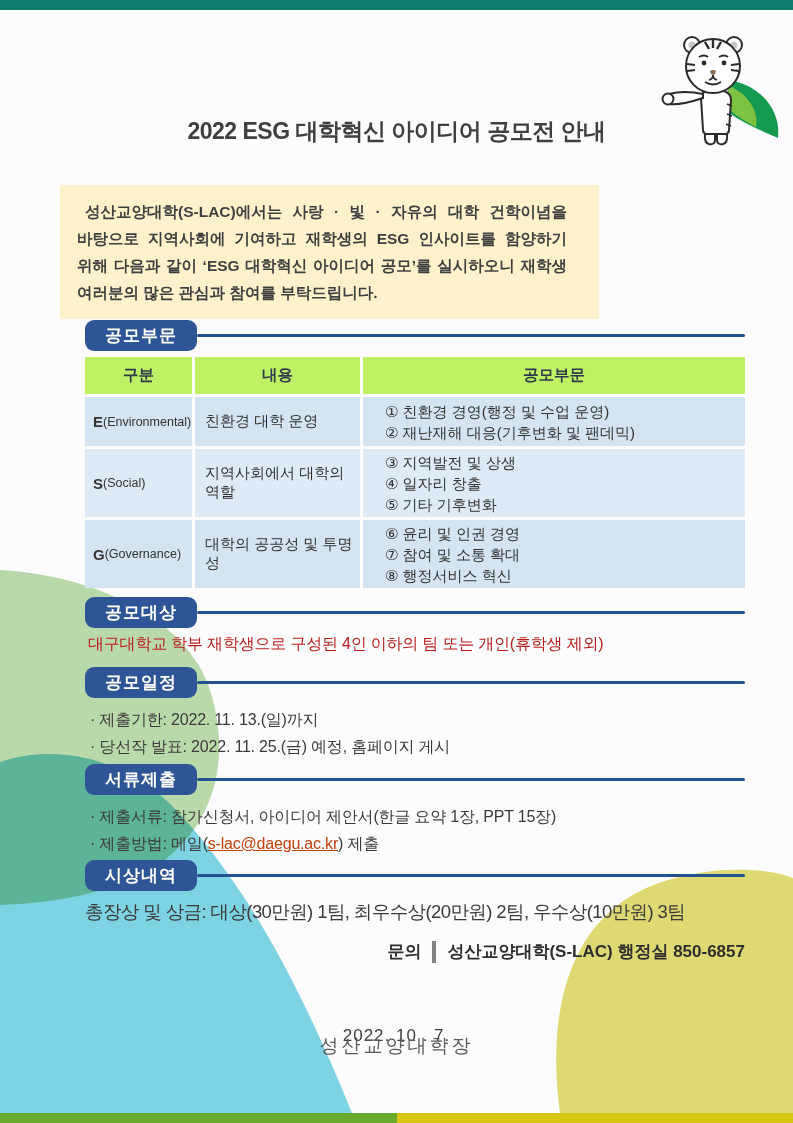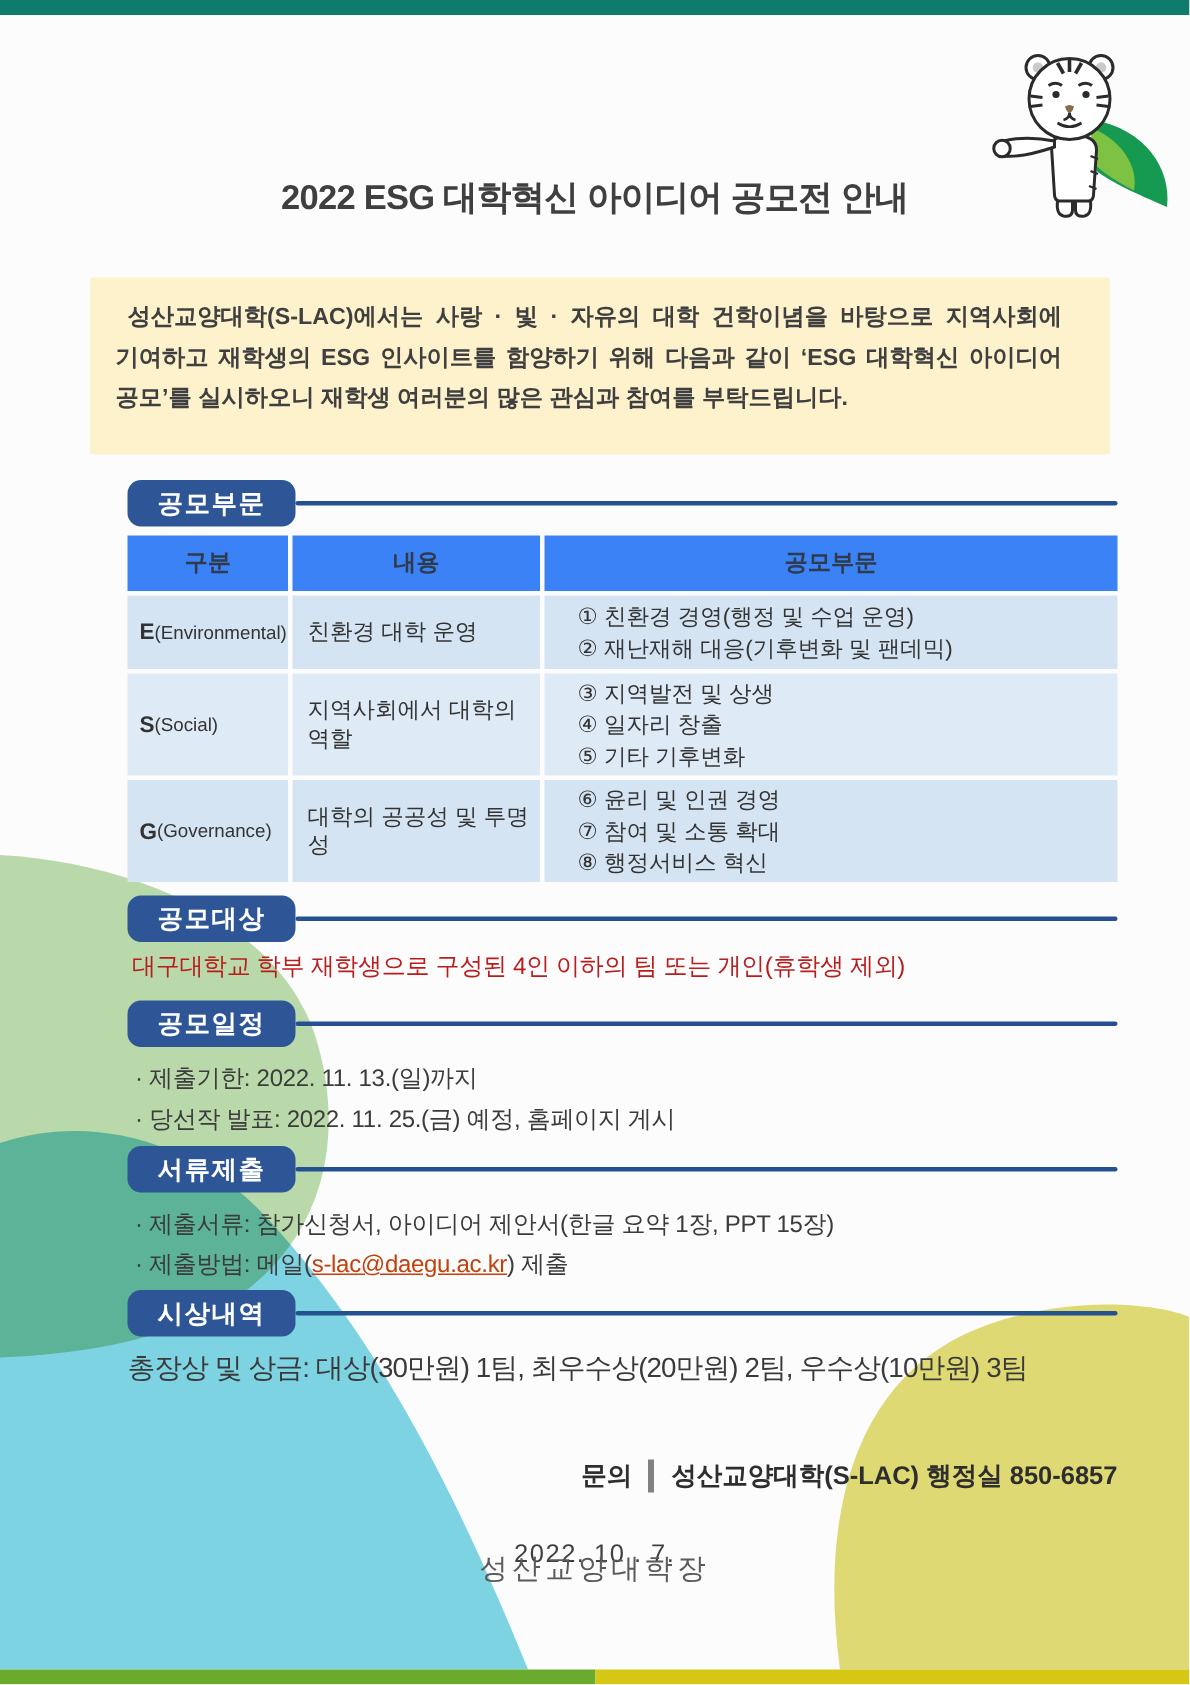--- a/index.html
+++ b/index.html
@@ -18,63 +18,63 @@
 
   .mascot { position:absolute; right:8px; top:30px; width:142px; height:120px; }
 
   .page-title {
     position:absolute; top:116px; left:0; width:100%;
     text-align:center; font-size:23px; font-weight:700; color:#3f3f3f;
     letter-spacing:-0.5px;
   }
 
   .intro-box {
-    position:absolute; left:60px; top:185px; width:680px; min-height:118px;
+    position:absolute; left:60px; top:185px; width:539px; min-height:118px;
     background:#FDF2CC; padding:13px 32px 13px 17px;
     font-size:15.5px; font-weight:700; line-height:27px; color:#3f3f3f;
     text-align:justify; text-indent:8px; word-break:keep-all;
   }
 
   .section-header { position:absolute; left:85px; width:660px; display:flex; align-items:center; }
   .badge {
     width:112px; height:31px; flex:0 0 112px;
     background:#2E5696; border-radius:9px;
     color:#fff; font-size:17px; font-weight:700; letter-spacing:1px;
     display:flex; align-items:center; justify-content:center;
   }
   .badge-line { flex:1; height:3px; background:#24518F; border-radius:2px; }
 
   .esg-table {
     position:absolute; left:85px; top:357px; width:660px;
     display:grid; grid-template-columns:107px 165px 1fr;
     grid-template-rows:37px 49px 68px 68px; gap:3px;
   }
   .cell { display:flex; align-items:center; font-size:15px; color:#333; }
-  .cell.head { background:#3b82f6; justify-content:center; font-weight:700; font-size:15.5px; color:#2f3b4a; }
+  .cell.head { background:#bef264; justify-content:center; font-weight:700; font-size:15.5px; color:#2f3b4a; }
   .cell.rowA { background:#D4E4F3; }
   .cell.rowB { background:#DEEAF6; }
   .cell.col1 { padding-left:8px; }
   .cell.col2 { padding-left:10px; }
   .cell.col3 { padding-left:22px; }
   .cell .code { font-weight:700; font-size:15px; }
   .cell .code-suffix { font-size:12.5px; }
   .cell-list { list-style:none; line-height:21px; }
 
   .plain-text { position:absolute; left:88px; font-size:16px; color:#b91c1c; letter-spacing:-0.2px; word-break:keep-all; }
   .bullet-list { position:absolute; left:90px; font-size:16px; color:#3b3b3b; line-height:27px; letter-spacing:-0.2px; }
   .email-link { color:#c2410c; text-decoration:underline; }
 
   .award-line {
     position:absolute; left:85px; top:899px; width:660px;
     font-size:18.5px; color:#3a3a3a; letter-spacing:-0.6px; white-space:nowrap;
   }
   .contact-line {
     position:absolute; left:85px; top:940px; width:660px;
     text-align:right; font-size:17px; font-weight:700; color:#2e2e2e;
-    display:flex; justify-content:flex-end; align-items:center;margin-top:32px;
+    display:flex; justify-content:flex-end; align-items:center;
   }
   .contact-sep { display:inline-block; width:4px; height:22px; background:#808080; margin:0 11px; }
 
   .footer-date { position:absolute; top:1006px; left:0; width:100%; text-align:center; font-size:17px; color:#3f3f3f; letter-spacing:1px;margin-top:20px; }
   .footer-signer { position:absolute; top:1033px; left:0; width:100%; text-align:center; font-size:19px; color:#5a5a5a; letter-spacing:3px; }
 </style>
 </head>
 <body>
 
 <svg class="bg-layer" width="793" height="1123" viewBox="0 0 793 1123">

